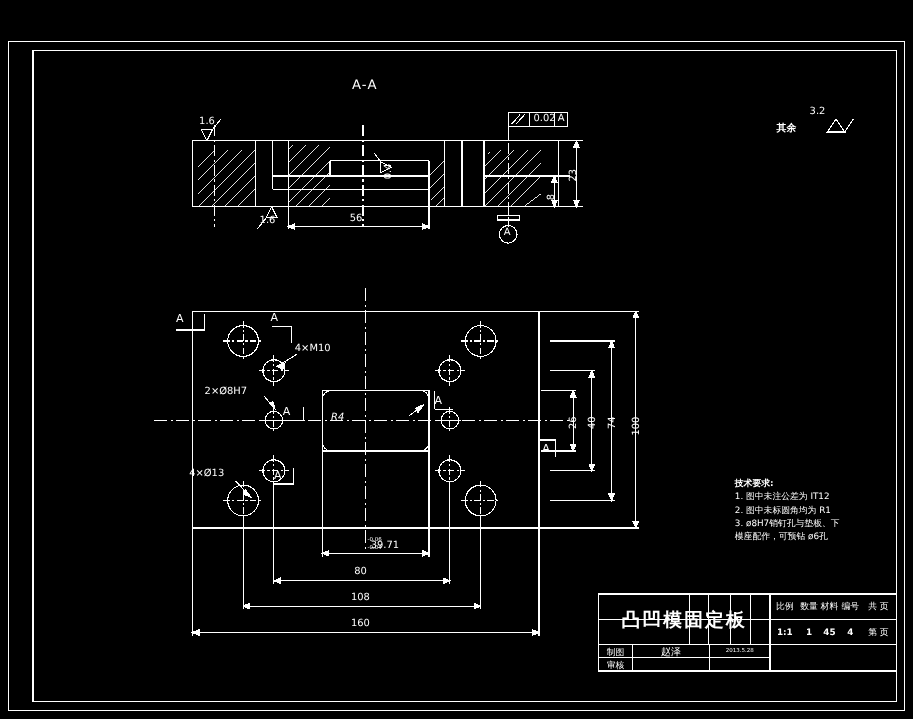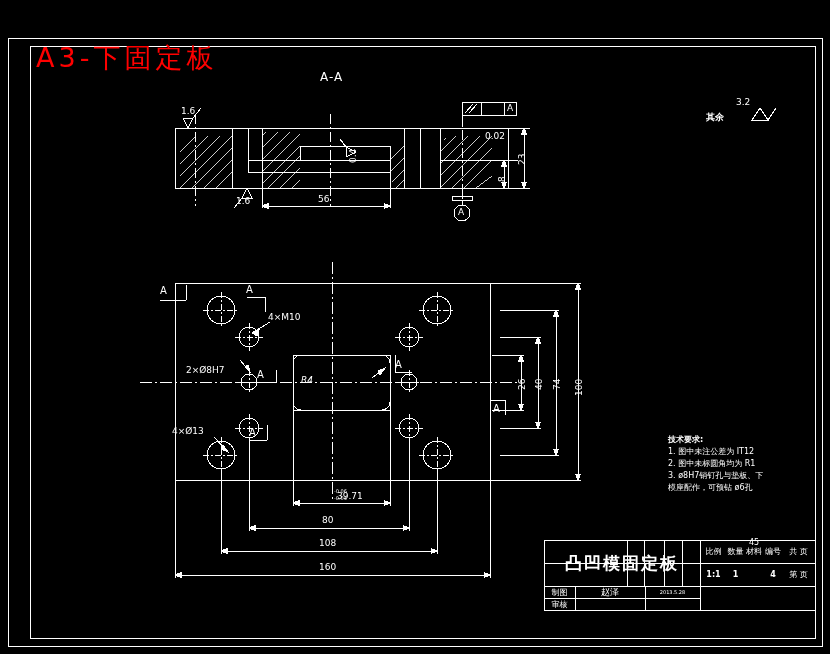--- a/index.html
+++ b/index.html
@@ -265,42 +265,41 @@
       <line x1="627" y1="540" x2="627" y2="586"></line>
       <line x1="644" y1="540" x2="644" y2="586"></line>
       <line x1="664" y1="540" x2="664" y2="586"></line>
       <line x1="682" y1="540" x2="682" y2="586"></line>
 
       <line x1="575" y1="586" x2="575" y2="610"></line>
       <line x1="645" y1="586" x2="645" y2="610"></line>
     </g>
   </svg>
 
-  <div class="title-red" style="left:36px;top:40px;">A3-下固定板</div>
 
   <div class="lbl t12" style="left:320px;top:71px;letter-spacing:1px;">A-A</div>
 
-  <div class="lbl t9" style="left:485px;top:104px;margin-top:28px;">0.02</div>
+  <div class="lbl t9" style="left:485px;top:104px;">0.02</div>
   <div class="lbl t9" style="left:507px;top:104px;">A</div>
 
   <div class="lbl t9" style="left:181px;top:107px;">1.6</div>
   <div class="lbl t9" style="left:236px;top:197px;">1.6</div>
   <div class="lbl t9 rot" style="left:349px;top:163px;">0.4</div>
 
   <div class="lbl t9" style="left:458px;top:208px;">A</div>
 
   <div class="lbl t9" style="left:706px;top:113px;font-weight:bold;">其余</div>
   <div class="lbl t9" style="left:736px;top:98px;">3.2</div>
 
   <div class="lbl t9" style="left:318px;top:195px;">56</div>
   <div class="lbl t9 rot" style="left:518px;top:165px;">23</div>
   <div class="lbl t9 rot" style="left:498px;top:182px;">8</div>
 
   <div class="lbl t9" style="left:268px;top:313px;">4×M10</div>
-  <div class="lbl t9" style="left:186px;top:366px;">2×Ø8H7</div>
+  <div class="lbl t9" style="left:186px;top:352px;">2×Ø8H7</div>
   <div class="lbl t9" style="left:172px;top:427px;">4×Ø13</div>
   <div class="lbl t9" style="left:301px;top:376px;font-style:italic;">R4</div>
 
   <div class="lbl t10" style="left:160px;top:286px;">A</div>
   <div class="lbl t10" style="left:246px;top:285px;">A</div>
   <div class="lbl t10" style="left:257px;top:370px;">A</div>
   <div class="lbl t10" style="left:395px;top:360px;">A</div>
   <div class="lbl t10" style="left:493px;top:404px;">A</div>
   <div class="lbl t10" style="left:249px;top:428px;">A</div>
 
@@ -325,21 +324,21 @@
   <div class="tb-cell tb-big" style="left:544px;top:540px;width:156px;height:46px;">凸凹模固定板</div>
 
   <div class="tb-cell" style="left:700px;top:540px;width:27px;height:23px;">比例</div>
   <div class="tb-cell" style="left:727px;top:540px;width:17px;height:23px;">数量</div>
   <div class="tb-cell" style="left:744px;top:540px;width:20px;height:23px;">材料</div>
   <div class="tb-cell" style="left:764px;top:540px;width:18px;height:23px;">编号</div>
   <div class="tb-cell" style="left:782px;top:540px;width:33px;height:23px;">共    页</div>
 
   <div class="tb-cell" style="left:700px;top:563px;width:27px;height:23px;font-weight:bold;">1:1</div>
   <div class="tb-cell" style="left:727px;top:563px;width:17px;height:23px;font-weight:bold;">1</div>
-  <div class="tb-cell" style="left:744px;top:531px;width:20px;height:23px;font-weight:normal;text-align:right;">45</div>
+  <div class="tb-cell" style="left:744px;top:563px;width:20px;height:23px;font-weight:bold;text-align:right;">45</div>
   <div class="tb-cell" style="left:764px;top:563px;width:18px;height:23px;font-weight:bold;">4</div>
   <div class="tb-cell" style="left:782px;top:563px;width:33px;height:23px;">第    页</div>
 
   <div class="tb-cell" style="left:544px;top:586px;width:31px;height:12px;">制图</div>
   <div class="tb-cell" style="left:575px;top:586px;width:70px;height:12px;font-size:9px;">赵泽</div>
   <div class="tb-cell" style="left:645px;top:586px;width:55px;height:12px;font-size:5px;">2013.5.28</div>
 
   <div class="tb-cell" style="left:544px;top:598px;width:31px;height:12px;">审核</div>
   <div class="tb-cell" style="left:575px;top:598px;width:70px;height:12px;"></div>
   <div class="tb-cell" style="left:645px;top:598px;width:55px;height:12px;"></div>

